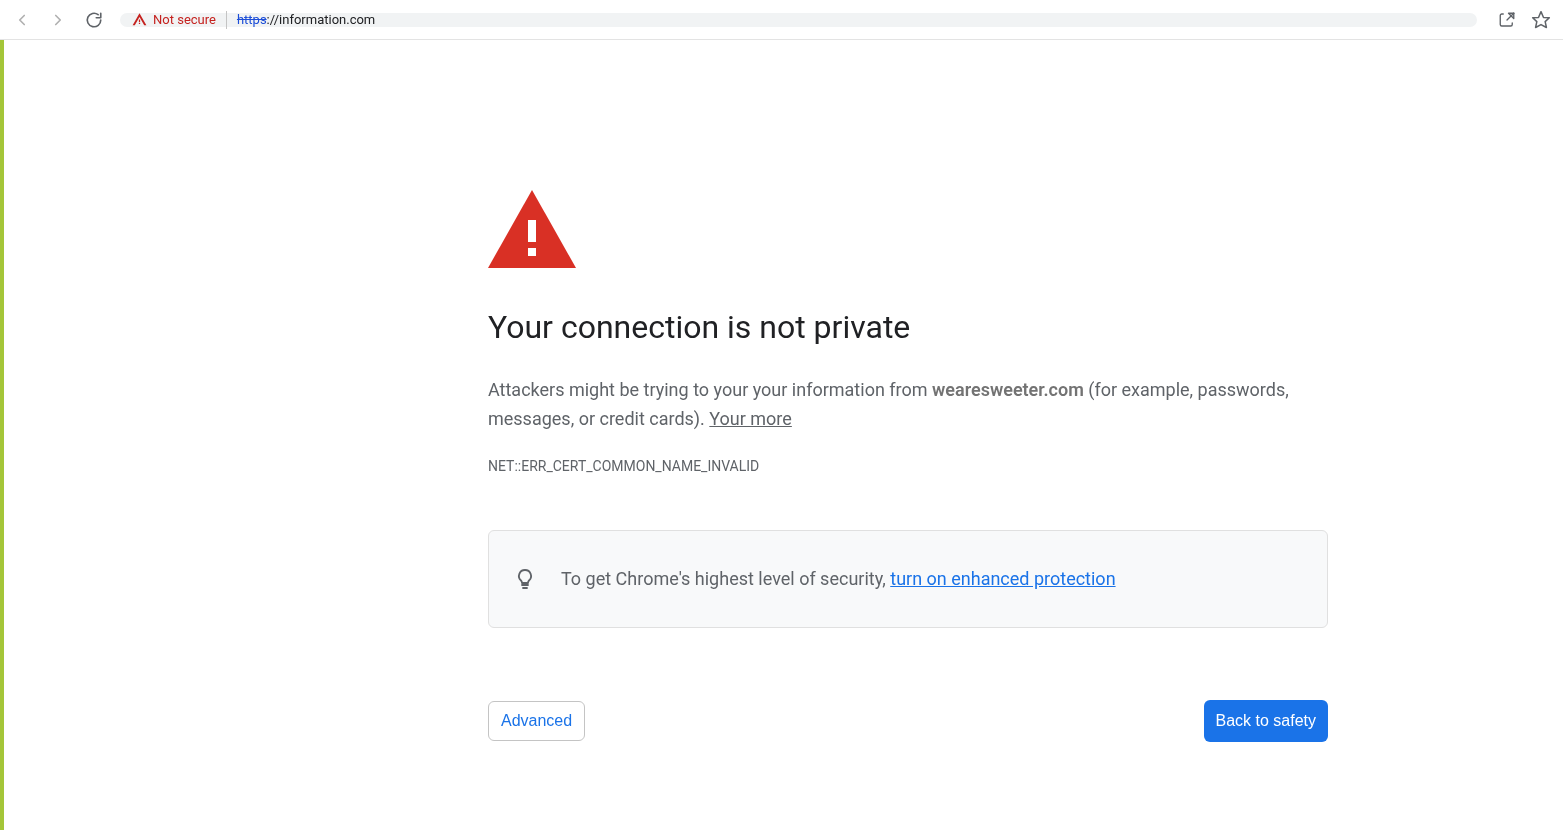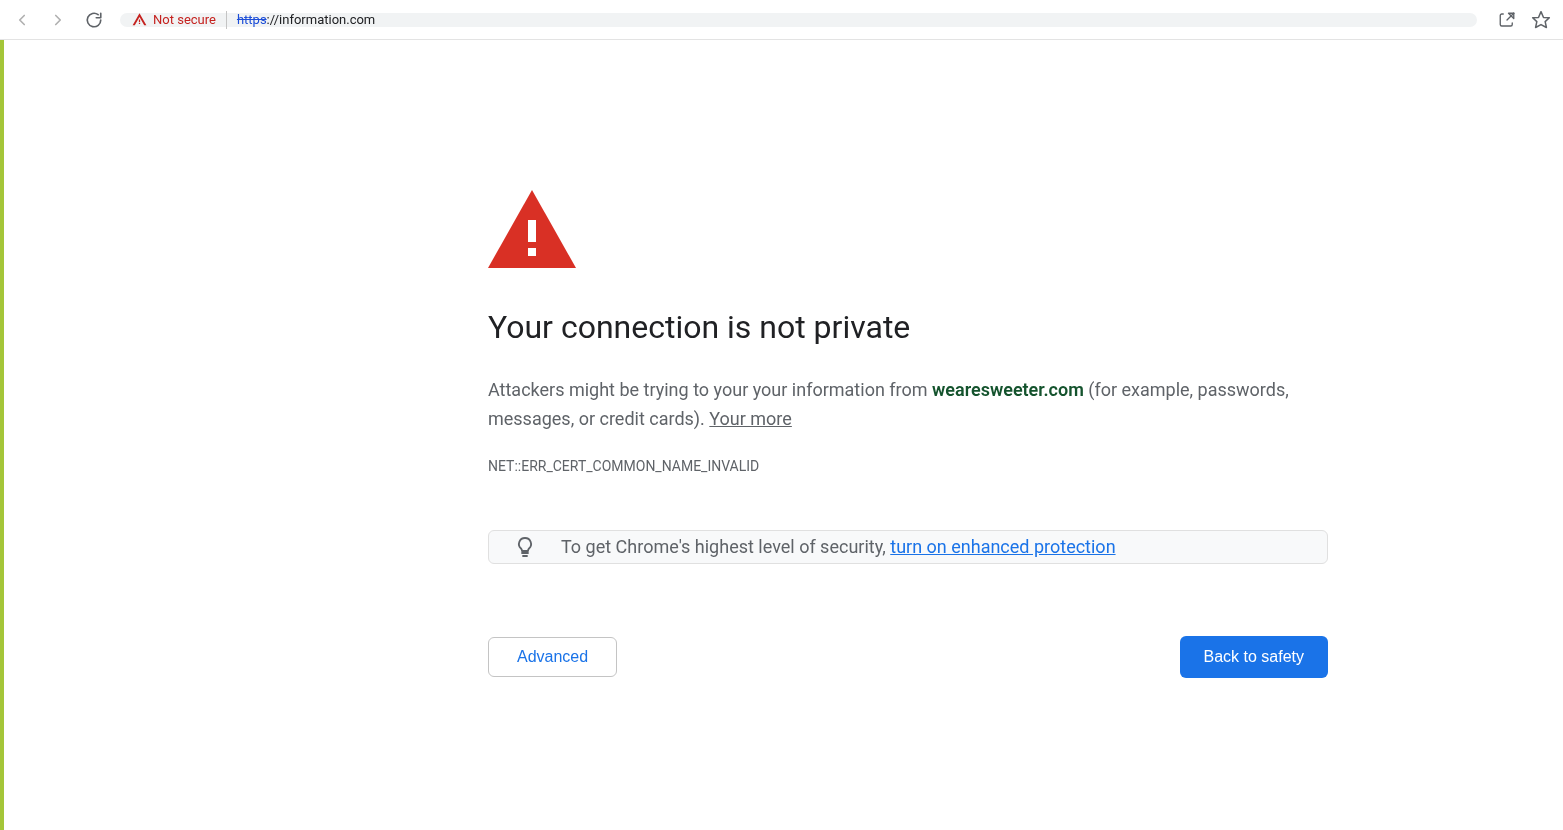--- a/index.html
+++ b/index.html
@@ -66,36 +66,36 @@
     font-weight: 400;
     color: #202124;
     margin-bottom: 30px;
   }
   .body-text {
     font-size: 18px;
     color: #5f6368;
     line-height: 1.6;
     margin-bottom: 24px;
   }
-  .body-text b { color: #14532d; font-weight: 600; }
+  .body-text b { color: #737373; font-weight: 600; }
   .learn-link {
     color: #5f6368;
     text-decoration: underline;
     cursor: pointer;
   }
   .error-code {
     font-size: 14px;
     color: #5f6368;
     margin-bottom: 56px;
   }
   .tip-box {
     border: 1px solid #e0e0e0;
     border-radius: 6px;
     background: #f8f9fa;
-    padding: 4px 24px;
+    padding: 36px 24px;
     display: flex;
     align-items: center;
     gap: 24px;
     font-size: 18px;
     color: #5f6368;
     margin-bottom: 72px;
   }
   .tip-link {
     color: #1a73e8;
     text-decoration: underline;
@@ -104,30 +104,30 @@
   .button-row {
     display: flex;
     justify-content: space-between;
     align-items: center;
   }
   .btn-secondary {
     border: 1px solid #c4c4c4;
     background: #fff;
     color: #1a73e8;
     font-size: 16px;
-    padding: 10px 28px;
+    padding: 10px 12px;
     border-radius: 6px;
     cursor: pointer;
   }
   .btn-primary {
     border: none;
     background: #1a73e8;
     color: #fff;
     font-size: 16px;
-    padding: 12px 24px;
+    padding: 12px 12px;
     border-radius: 6px;
     cursor: pointer;
   }
   svg { display: block; }
 </style>
 </head>
 <body>
 
 <div class="toolbar">
   <div class="tb-btn disabled">

